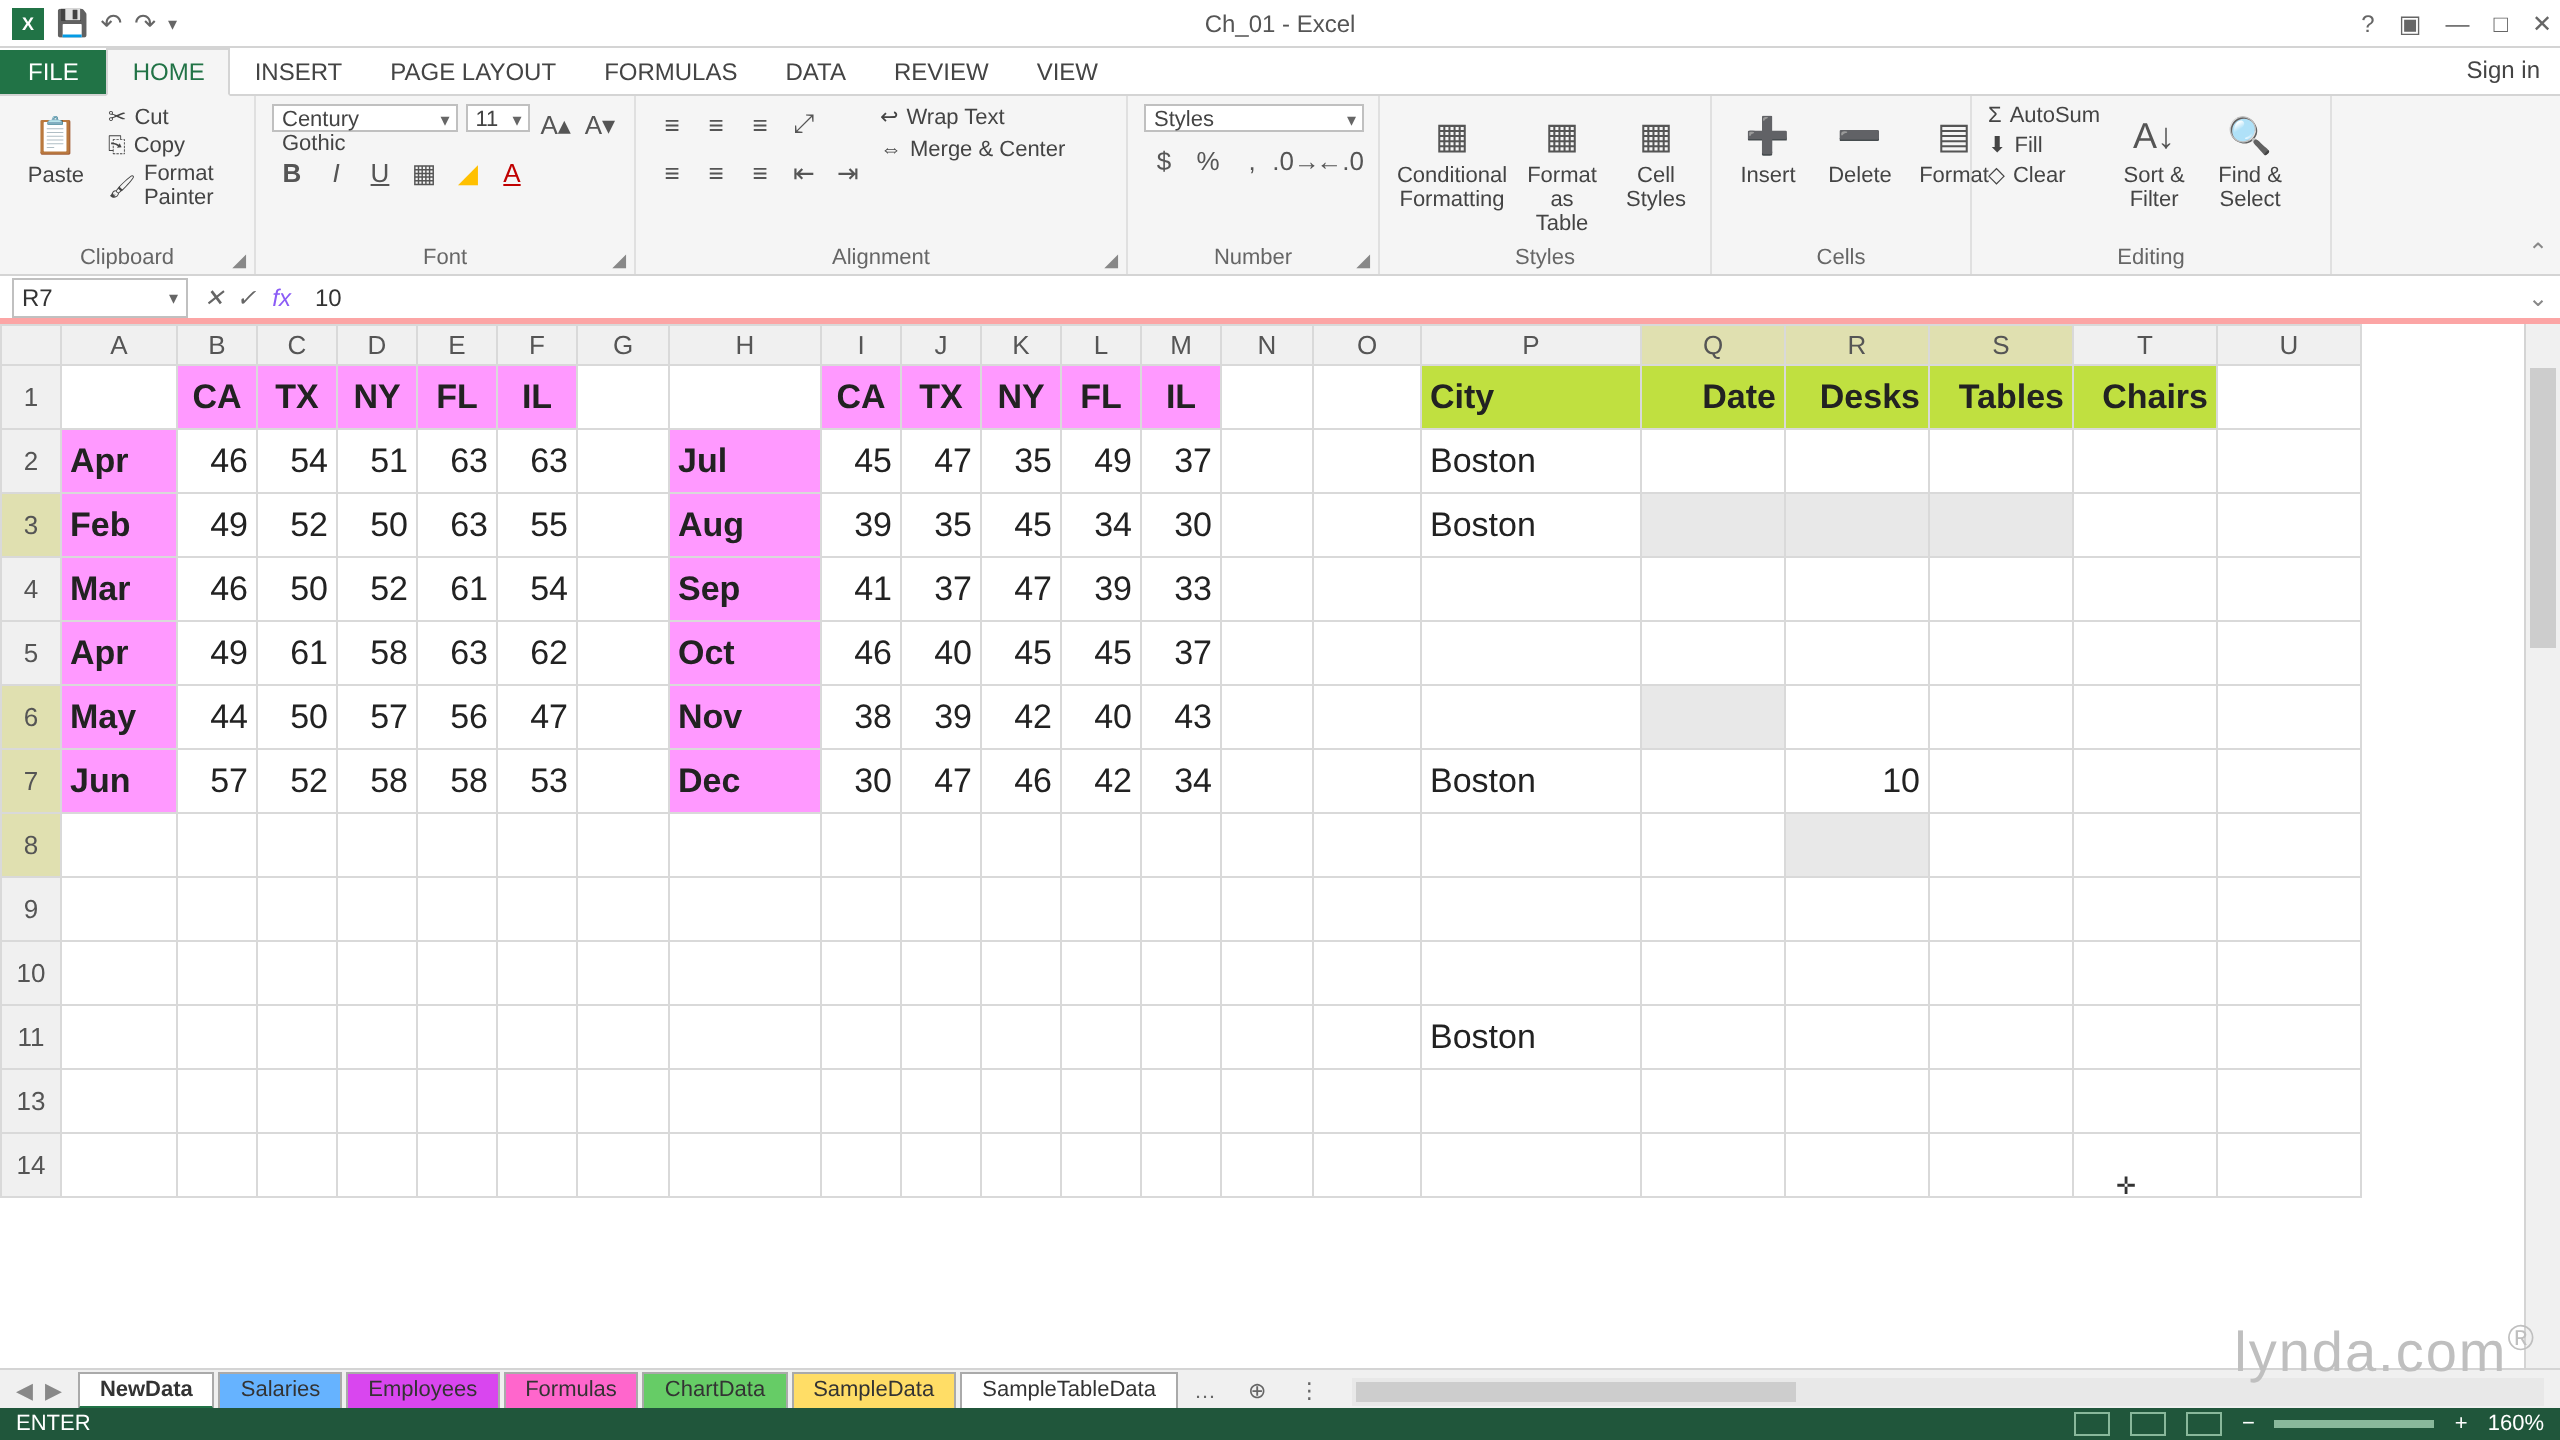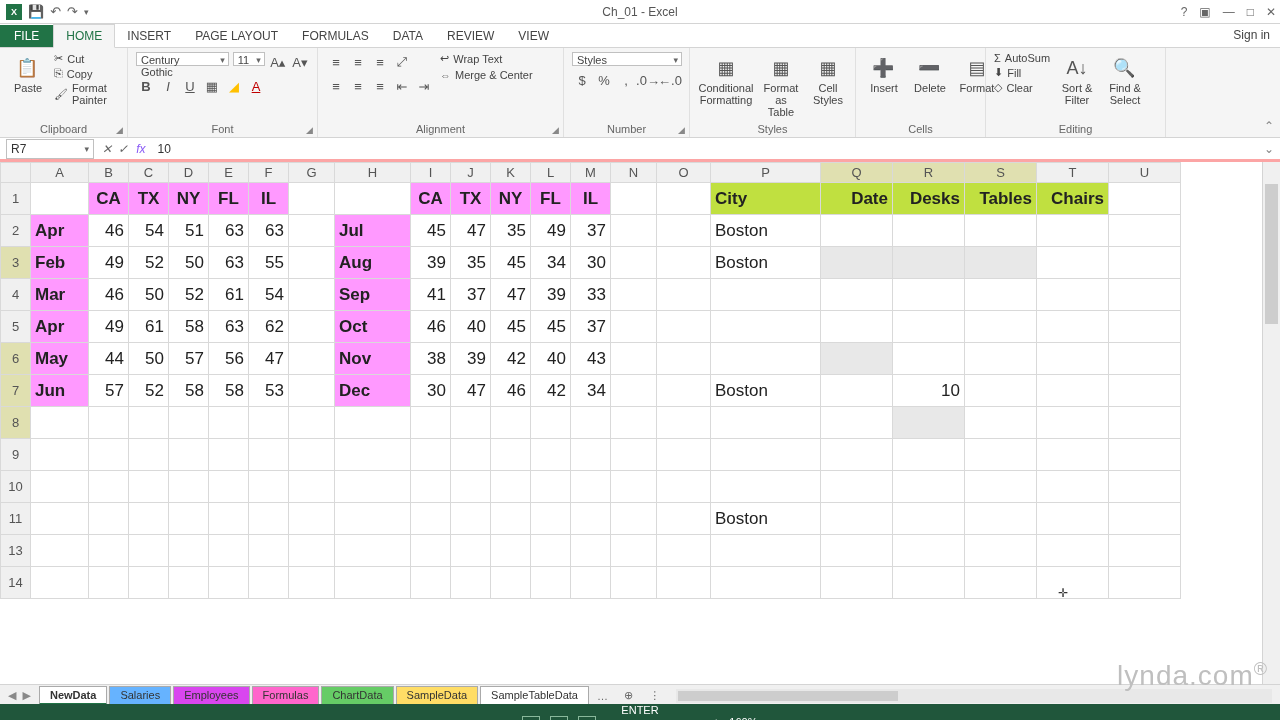--- a/index.html
+++ b/index.html
@@ -72,21 +72,21 @@
 .sheettabs { position: absolute; bottom: 14px; left: 0; right: 0; height: 22px; background: #f0f0f0; border-top: 1px solid #d4d4d4; display: flex; align-items: center; font-size: 11px; }
 .sheettabs .nav { padding: 0 8px; color: #888; display: flex; gap: 6px; }
 .sheettabs .tabs { display: flex; gap: 2px; }
 .sheettabs .stab { padding: 2px 10px; border: 1px solid #aaa; cursor: pointer; background: #fff; }
 .sheettabs .stab.active { background: #fff; border-bottom: 2px solid #217346; font-weight: bold; }
 .sheettabs .more { padding: 0 8px; color: #666; }
 .sheettabs .hscroll { flex: 1; margin: 0 8px; height: 14px; background: #e8e8e8; position: relative; }
 .sheettabs .hscroll .th { position: absolute; left: 2px; top: 2px; bottom: 2px; width: 220px; background: #cdcdcd; }
 
 
-.status { position: absolute; bottom: 0; left: 0; right: 0; height: 16px; background: #20563b; color: #fff; font-size: 11px; display: flex; align-items: center; padding: 0 8px; justify-content: space-between; flex-direction: column; }
+.status { position: absolute; bottom: 0; left: 0; right: 0; height: 16px; background: #20563b; color: #fff; font-size: 11px; display: flex; align-items: center; padding: 0 8px; justify-content: space-between; }
 .status .right { display: flex; gap: 10px; align-items: center; }
 .status .viewbtn { width: 18px; height: 12px; border: 1px solid #89b89b; display: inline-block; }
 .status .zoom { width: 80px; height: 4px; background: #89b89b; position: relative; }
 
 
 .watermark { position: absolute; right: 12px; bottom: 28px; font-size: 28px; color: #bfbfbf; font-family: Arial, sans-serif; letter-spacing: 1px; }
 .watermark .c { font-size: 18px; vertical-align: super; }
 
 .cursor-cross { position: absolute; font-size: 12px; color: #333; pointer-events: none; }
 </style>

